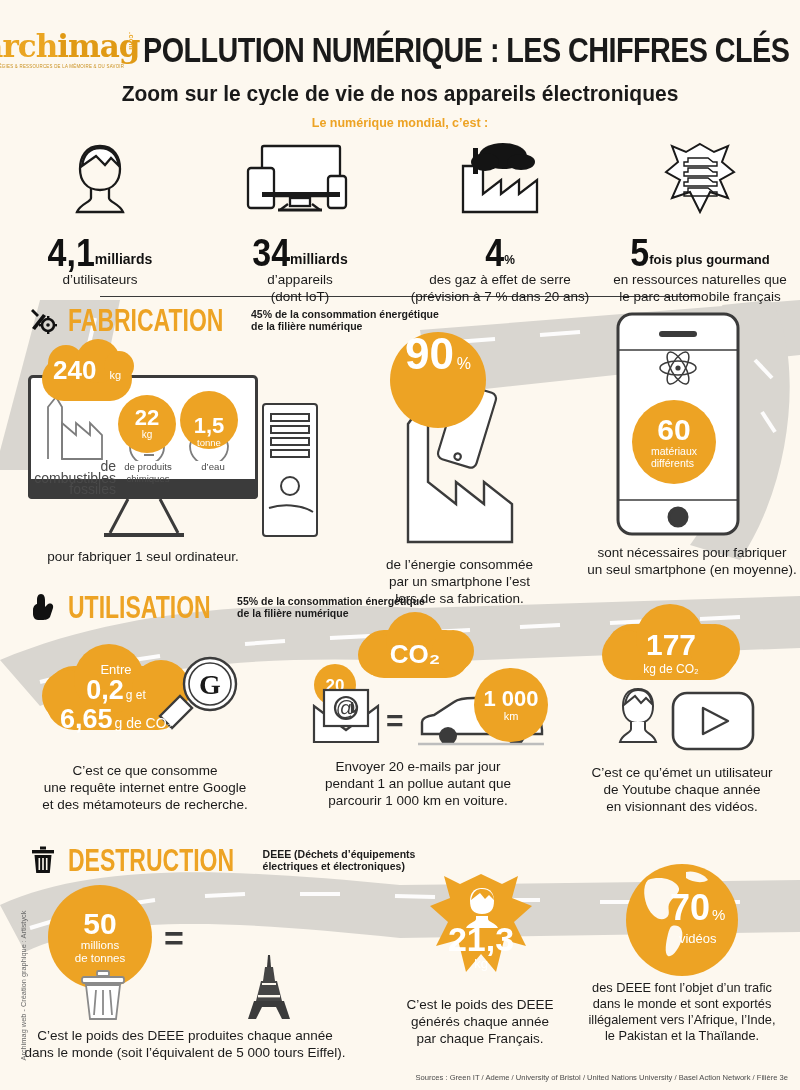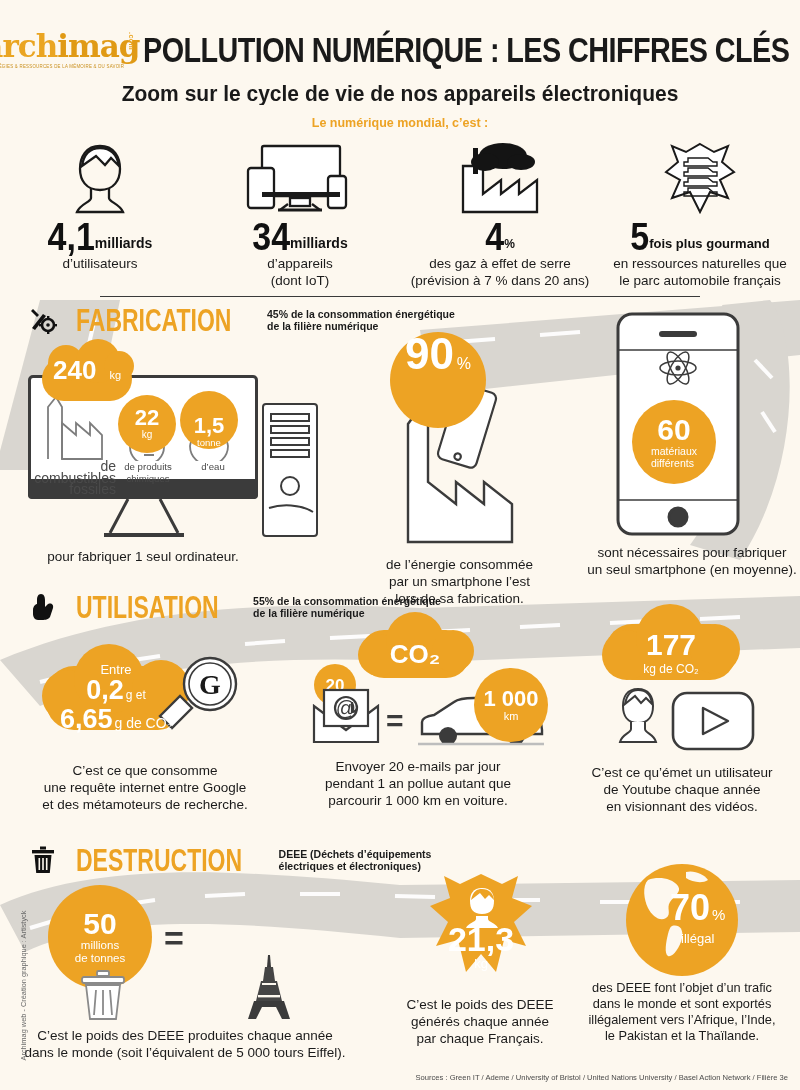--- a/index.html
+++ b/index.html
@@ -24,26 +24,26 @@
   .main-title { font-family: "Liberation Sans", sans-serif; font-weight: bold; font-size: 30px; letter-spacing: -0.6px; color: #1a1a1a; transform: scaleY(1.18) scaleX(0.96); transform-origin: left bottom; white-space: nowrap; }
   .sub-title { text-align: center; font-weight: bold; font-size: 21px; color: #1a1a1a; margin-top: 11px; transform: scaleY(1.08); }
   .kicker { text-align: center; font-weight: bold; font-size: 12.5px; color: #eda324; margin-top: 11px; }
 
   
   .topstats { position: absolute; top: 140px; left: 0; width: 800px; display: flex; justify-content: space-around; align-items: flex-start; z-index: 5; }
   .tstat { width: 200px; text-align: center; }
   .tstat .ico { height: 78px; display: flex; align-items: flex-end; justify-content: center; }
   .tstat .big { font-weight: bold; font-size: 34px; color: #111; line-height: 36px; transform: scaleY(1.14); display: inline-block; }
   .tstat .unit { font-weight: bold; font-size: 14px; color: #111; }
-  .tstat .numline { margin-top: 0; white-space: nowrap; }
+  .tstat .numline { margin-top: 16px; white-space: nowrap; }
   .tstat .desc { font-size: 13.5px; color: #1b1b1b; line-height: 17px; margin-top: 1px; }
 
   
   .divider { position: absolute; height: 1px; background: #3a3a3a; left: 100px; width: 600px; z-index: 4; }
-  .sect-head { position: absolute; display: flex; align-items: center; gap: 18px; z-index: 6; }
+  .sect-head { position: absolute; display: flex; align-items: center; gap: 10px; z-index: 6; }
   .sect-ico { width: 30px; height: 30px; display: flex; align-items: center; justify-content: center; }
   .sect-title { font-weight: bold; font-size: 25px; color: #eda324; letter-spacing: 0px; transform: scaleY(1.25) scaleX(0.92); transform-origin: left center; }
   .sect-note { font-size: 10.5px; font-weight: bold; color: #1b1b1b; line-height: 12.5px; margin-left: 4px; }
 
   
   .blk { position: absolute; z-index: 5; text-align: center; }
   .cap { font-size: 13.5px; color: #1b1b1b; line-height: 17px; }
   .cap.small { font-size: 12.8px; line-height: 16px; }
 
   .circle { border-radius: 50%; background: #eda324; color: #fff; display: flex; flex-direction: column; align-items: center; justify-content: center; }
@@ -531,21 +531,21 @@
       <svg style="position:absolute; top:0; left:54px" width="116" height="116" viewBox="0 0 116 116">
         <circle cx="58" cy="58" r="56" fill="#eda324"></circle>
         <g fill="#fdf8ef">
           <path d="M24,18 C34,14 48,16 54,24 C58,30 50,34 46,40 C42,46 48,52 42,56 C36,60 28,54 24,46 C20,38 18,24 24,18 Z"></path>
           <path d="M48,64 C54,62 60,66 58,76 C56,86 48,96 44,94 C40,92 42,80 44,72 C45,68 46,65 48,64 Z"></path>
           <path d="M62,10 C70,8 80,12 84,18 C78,22 68,20 62,16 Z"></path>
         </g>
       </svg>
       <div style="position:absolute; top:28px; left:100px; color:#fff; line-height:1; text-align:center">
         <div style="white-space:nowrap"><span class="cnum" style="font-size:36px">70</span><span style="font-size:15px; margin-left:2px">%</span></div>
-        <div class="clabel" style="font-size:13px; margin-top:7px">illégal</div>
+        <div class="clabel" style="font-size:13px; margin-top:7px">vidéos</div>
       </div>
     </div>
     <div class="cap small" style="white-space:pre-line; margin-top:2px">des DEEE font l’objet d’un trafic
 dans le monde et sont exportés
 illégalement vers l’Afrique, l’Inde,
 le Pakistan et la Thaïlande.</div>
   </div>
 
   <div class="footnote">Sources : Green IT / Ademe / University of Bristol / United Nations University / Basel Action Network / Filière 3e</div>
   <div class="sidecredit">Archimag web - Création graphique : Artistyck</div>

